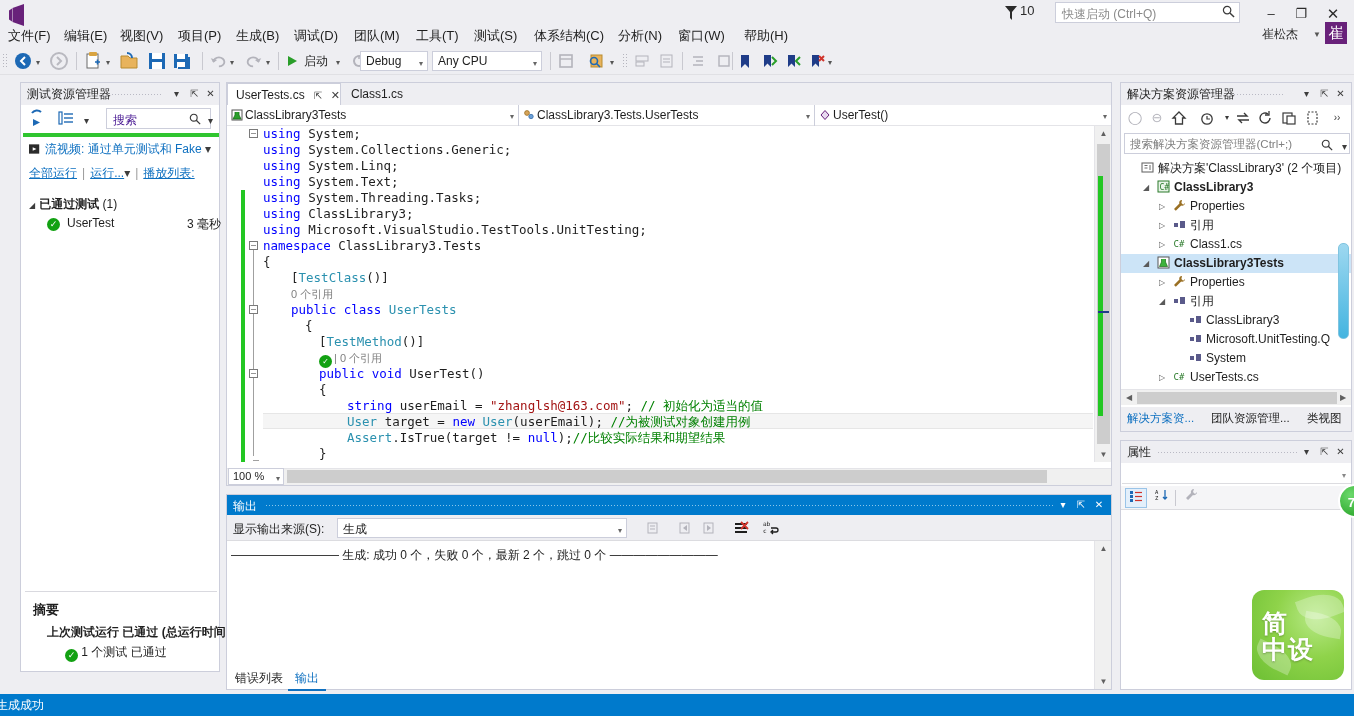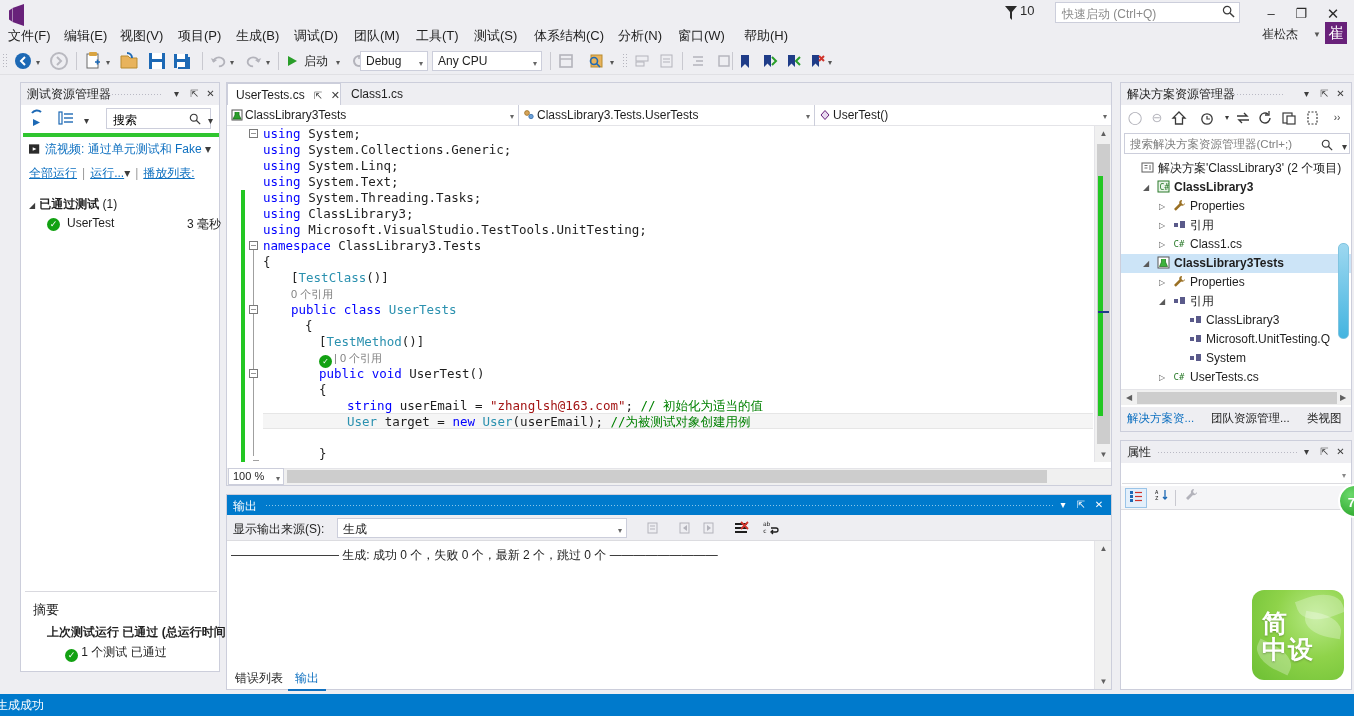--- a/index.html
+++ b/index.html
@@ -60,33 +60,33 @@
   .dots{ position:absolute; top:10px; height:3px;
     background-image:radial-gradient(circle, #b9b9c4 0.8px, transparent 0.9px);
     background-size:3px 3px; }
   .hdr-btn{ position:absolute; top:3px; width:15px; height:15px; text-align:center; line-height:15px; font-size:10px; color:#3d3d3d; }
 
   
   #test-explorer{ left:20px; top:82px; width:200px; height:590px; }
   .te-toolbar{ position:absolute; left:0; top:22px; width:100%; height:28px; background:#fff; }
   .te-search{
     position:absolute; left:85px; top:3px; width:105px; height:21px; background:#fff;
-    border:1px solid #cccedb; font-size:12px; color:#000000; padding:3px 24px 4px 6px;
+    border:1px solid #cccedb; font-size:12px; color:#4c1d95; padding:3px 24px 4px 6px;
   }
   .te-greenbar{ position:absolute; left:2px; top:50px; width:196px; height:4px; background:#2fc52f; }
   .te-video{ position:absolute; left:8px; top:58px; font-size:12px; color:#0e70c0; white-space:nowrap; }
   .te-links{ position:absolute; left:8px; top:82px; font-size:12px; white-space:nowrap; }
   .te-links a{ color:#0e70c0; text-decoration:underline; }
   .te-sep{ color:#999; padding:0 5px; text-decoration:none; }
   .te-group{ position:absolute; left:8px; top:113px; font-size:12px; font-weight:bold; color:#1e1e1e; white-space:nowrap; }
   .te-group .cnt{ font-weight:normal; }
   .te-row{ position:absolute; left:26px; top:133px; width:170px; font-size:12px; color:#1e1e1e; }
   .te-row .name{ position:absolute; left:20px; top:0; }
   .te-row .dur{ position:absolute; left:140px; top:0; white-space:nowrap; }
-  .te-summary-title{ position:absolute; left:12px; top:518px; font-size:13px; font-weight:normal; color:#1e1e1e; }
+  .te-summary-title{ position:absolute; left:12px; top:518px; font-size:13px; font-weight:bold; color:#1e1e1e; }
   .te-summary-line{ position:absolute; left:26px; top:541px; font-size:12px; font-weight:bold; color:#1e1e1e; white-space:nowrap; }
   .te-summary-line .lite{ font-weight:bold; }
   .te-summary-sub{ position:absolute; left:44px; top:561px; font-size:12px; color:#1e1e1e; white-space:nowrap; }
   .chk{ display:inline-block; width:13px; height:13px; border-radius:50%; background:#12a112; color:#fff;
         font-size:9px; line-height:13px; text-align:center; vertical-align:-2px; }
 
   
   #editor-area{ position:absolute; left:226px; top:82px; width:886px; height:404px; background:#fff; border:1px solid #cccedb; }
   .tabstrip{ position:absolute; left:0; top:0; width:100%; height:22px; background:#eeeef2; }
   .tab{ position:absolute; top:0; height:22px; font-size:12px; padding:4px 6px 0 8px; white-space:nowrap; }
@@ -479,20 +479,21 @@
         <div class="ln" style="top: 160px; left: 64px;"><span class="cref">0 个引用</span></div>
         <div class="ln" style="top: 176px; left: 64px;"><span class="kw">public</span><span class="plain"> </span><span class="kw">class</span><span class="plain"> </span><span class="type">UserTests</span></div>
         <div class="ln" style="top: 192px; left: 78px;"><span class="plain">{</span></div>
         <div class="ln" style="top: 208px; left: 92px;"><span class="plain">[</span><span class="type">TestMethod</span><span class="plain">()]</span></div>
         <div class="ln" style="top: 224px; left: 92px;"><span class="chk" style="margin-right: 2px;">✓</span><span class="cref">| 0 个引用</span></div>
         <div class="ln" style="top: 240px; left: 92px;"><span class="kw">public</span><span class="plain"> </span><span class="kw">void</span><span class="plain"> UserTest()</span></div>
         <div class="ln" style="top: 256px; left: 92px;"><span class="plain">{</span></div>
         <div class="ln" style="top: 272px; left: 120px;"><span class="kw">string</span><span class="plain"> userEmail = </span><span class="str">"zhanglsh@163.com"</span><span class="plain">; </span><span class="cmt">// 初始化为适当的值</span></div>
         <div class="hl-line" style="top: 287px;"></div>
         <div class="ln" style="top: 288px; left: 120px;"><span class="type">User</span><span class="plain"> target = </span><span class="kw">new</span><span class="plain"> </span><span class="type">User</span><span class="plain">(userEmail); </span><span class="cmt">//为被测试对象创建用例</span></div>
+        <div class="ln" style="top: 304px; left: 120px;"><span class="type">Assert</span><span class="plain">.IsTrue(target != </span><span class="kw">null</span><span class="plain">);</span><span class="cmt">//比较实际结果和期望结果</span></div>
         <div class="ln" style="top: 320px; left: 92px;"><span class="plain">}</span></div>
         <div class="fold" style="top: 3px; left: 22px;">–</div>
         <div class="fold" style="top: 115px; left: 22px;">–</div>
         <div class="fold" style="top: 179px; left: 22px;">–</div>
         <div class="fold" style="top: 243px; left: 22px;">–</div>
         <div class="fold-tick" style="top: 334px;"></div>
       </div>
 
     <div class="vscroll">
       <div class="arrow" style="top:0">▲</div>

